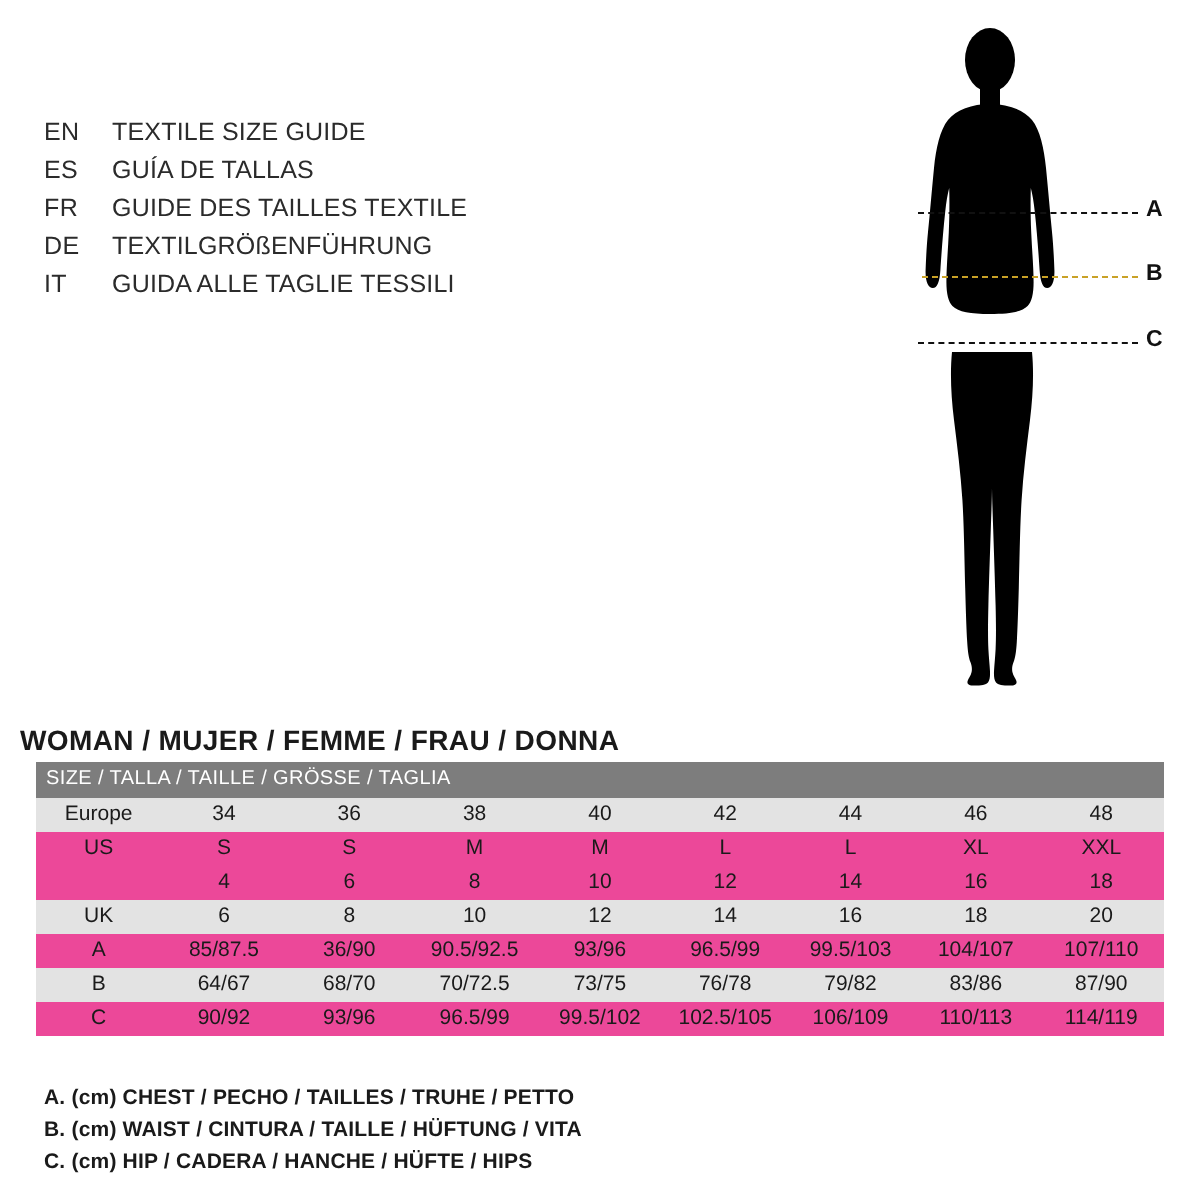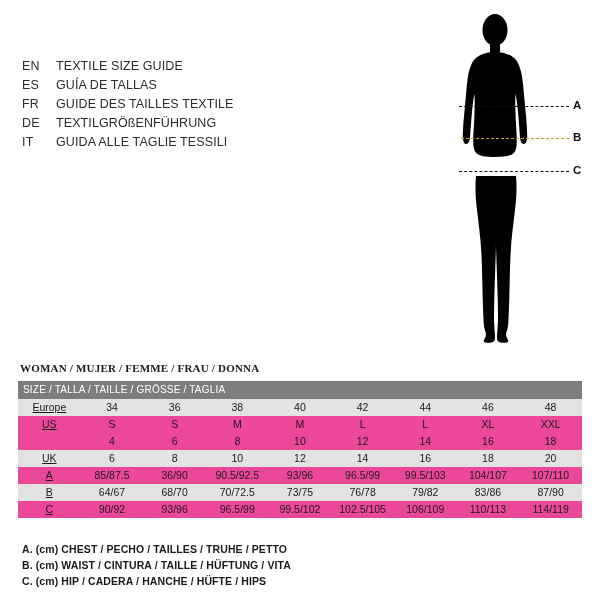--- a/index.html
+++ b/index.html
@@ -73,27 +73,26 @@
   .measure-label {
     position: absolute;
     font-size: 11.5px;
     font-weight: bold;
     color: #111;
   }
 
   
   .woman-caption {
     position: absolute;
-    left: 20px;
+    left: 10px;
     top: 362px;
-    font-size: 11px;
+    font-size: 14px;
     font-weight: bold;
     letter-spacing: 0.2px;
     color: #1a1a1a;
-    font-family: Liberation Serif, serif;
   }
 
   
   .table-wrap {
     position: absolute;
     left: 18px;
     top: 381px;
     width: 564px;
   }
   table.size-table {
@@ -119,21 +118,20 @@
     padding-left: 5px;
     letter-spacing: 0.2px;
     height: 18px;
     line-height: 18px;
     margin-left: 22px;
   }
   td.row-label, th.row-label {
     text-align: left;
     padding-left: 5px;
     width: 78px;
-    text-decoration: underline;
   }
   tr.light td { background: #ec4899; }
   tr.shade td { background: #e3e3e3; }
 
   
   .legend {
     position: absolute;
     left: 22px;
     top: 541px;
     width: 540px;

